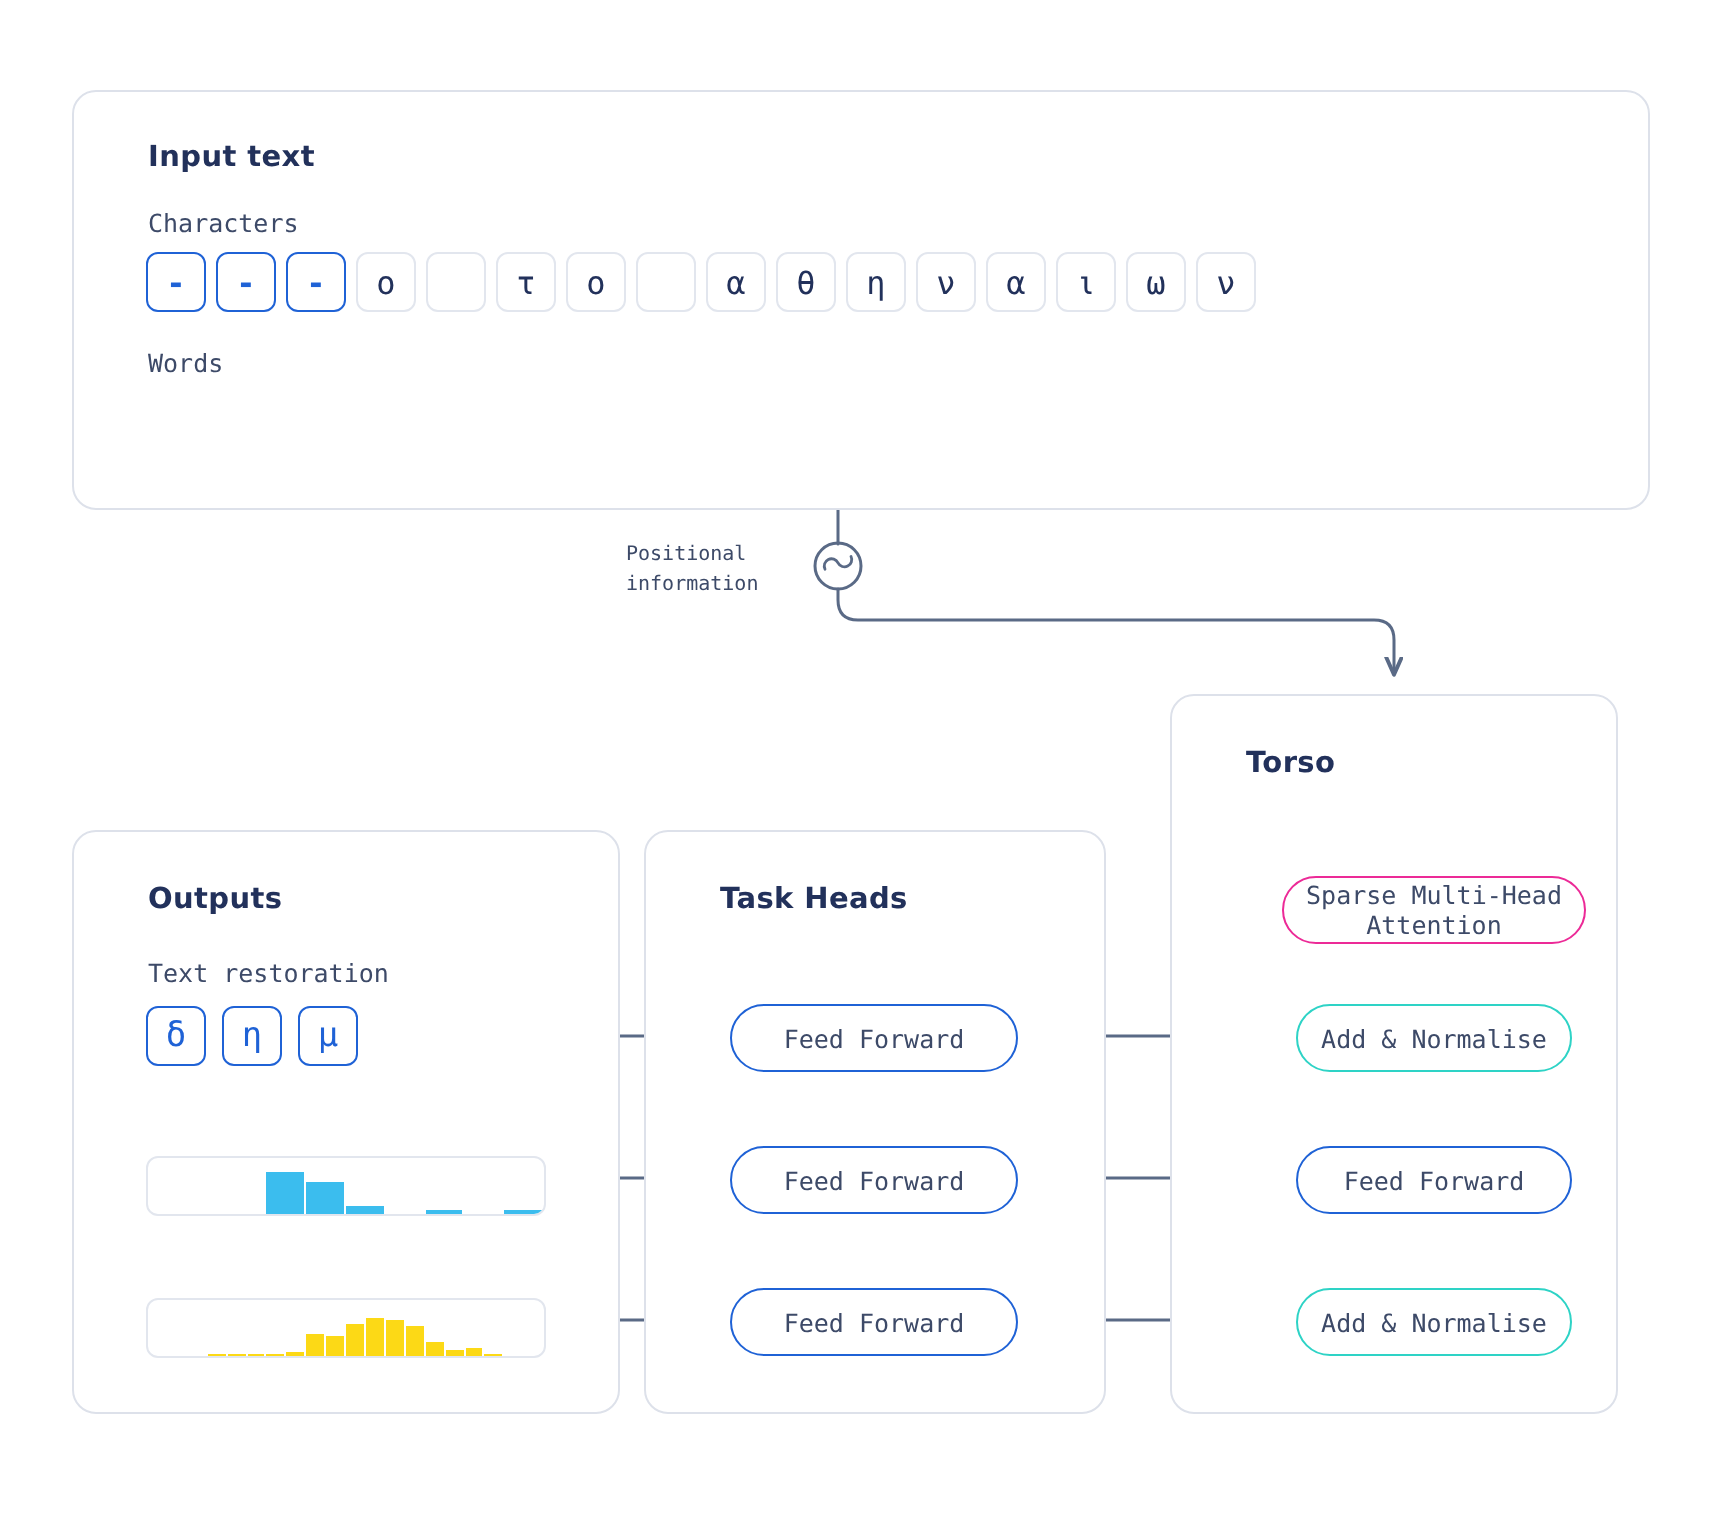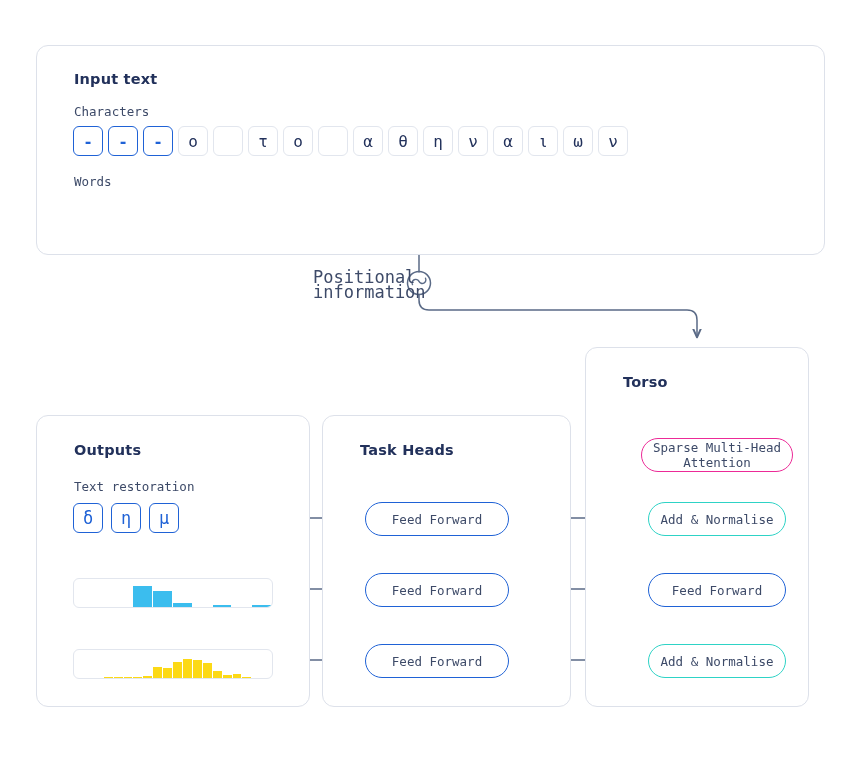--- a/index.html
+++ b/index.html
@@ -64,21 +64,21 @@
     margin-right:5px;
     background:#fff;
   }
   .word-box.unk{
     border:1.8px solid #1f62d6;
     color:#1f62d6;
   }
   
   #pos-label{
     position:absolute;left:313px;top:270px;
-    font-size:17px;line-height:15px;color:#3d4a68;
+    font-size:10px;line-height:15px;color:#3d4a68;
     text-align:left;width:90px;
   }
   #wires{position:absolute;left:0;top:0;width:860px;height:762px;pointer-events:none;}
   
   #torso-panel{left:585px;top:347px;width:224px;height:360px;}
   #torso-title{position:absolute;left:37px;top:26px;}
   .node{
     position:absolute;
     display:flex;align-items:center;justify-content:center;
     text-align:center;
@@ -86,21 +86,21 @@
     background:#fff;
     font-size:12.5px;
     line-height:15px;
     color:#3d4a68;
     box-sizing:border-box;
   }
   .node.pink{border:1.6px solid #ec2a97;text-align:center;}
   .node.teal{border:1.6px solid #2ed3c6;}
   .node.blue{border:1.6px solid #1f62d6;}
   
-  #taskheads-panel{left:322px;top:415px;width:249px;height:292px;}
+  #taskheads-panel{left:322px;top:415px;width:231px;height:292px;}
   #taskheads-title{position:absolute;left:37px;top:26px;}
   
   #outputs-panel{left:36px;top:415px;width:274px;height:292px;}
   #outputs-title{position:absolute;left:37px;top:26px;}
   .out-label{position:absolute;left:37px;font-size:12.5px;color:#3d4a68;}
   #restoration-row{position:absolute;left:36px;top:87px;display:flex;}
   .rest-box{
     width:30px;height:30px;
     border:1.6px solid #1f62d6;
     border-radius:6px;

